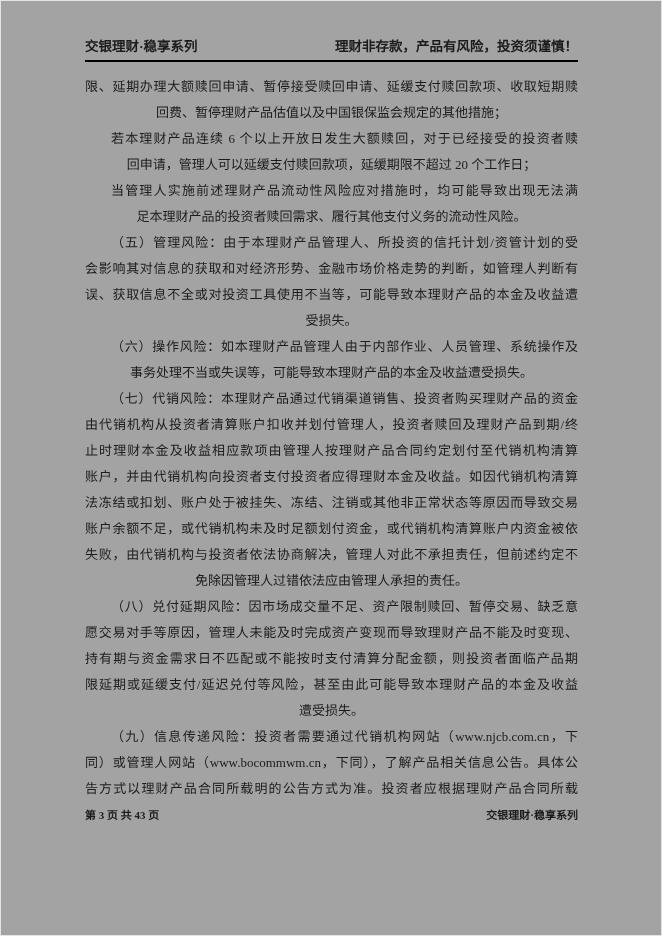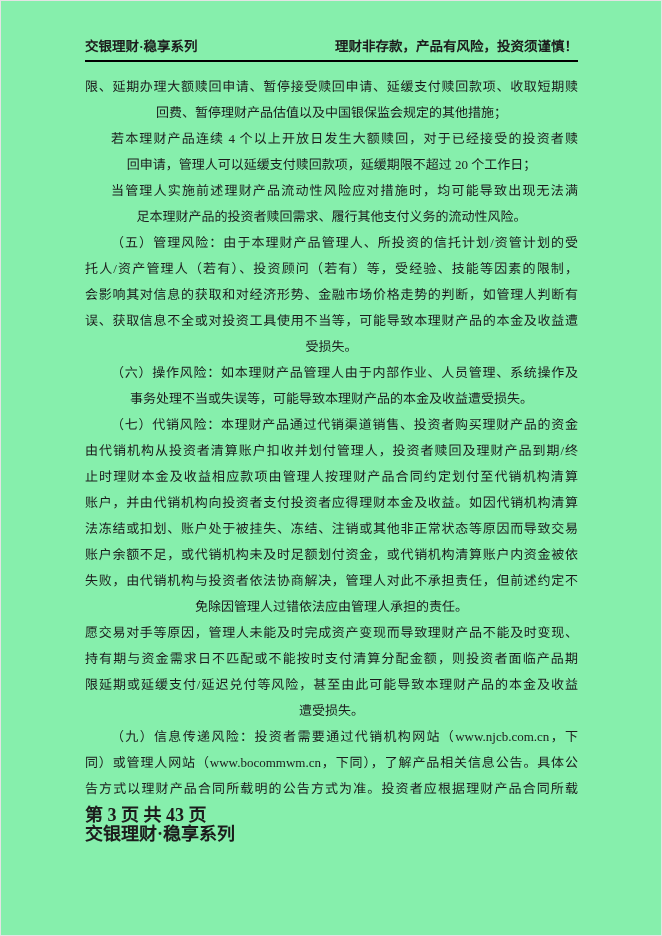--- a/index.html
+++ b/index.html
@@ -4,21 +4,21 @@
 <style>
   html, body {
     margin: 0;
     padding: 0;
     background: #ffffff;
   }
   .page {
     position: relative;
     width: 662px;
     height: 936px;
-    background: #86efac;
+    background: #a3a3a3;
     box-sizing: border-box;
     overflow: hidden;
     font-family: "Liberation Serif", "DejaVu Serif", serif;
     color: #1c1c1c;
     box-shadow: inset 0 0 0 1px #e4e4e4;
   }
   .content {
     position: absolute;
     left: 85px;
     top: 0;
@@ -53,60 +53,59 @@
     text-align-last: justify;
   }
   .doc-line.indent {
     text-indent: 26px;
   }
   .footer {
     display: flex;
     justify-content: space-between;
     padding-top: 4px;
     font-weight: bold;
-    font-size: 18px;
+    font-size: 11px;
     line-height: 19px;
     white-space: nowrap;
-    flex-direction: column;
   }
 </style>
 </head>
 <body>
 
 <div class="page">
   <div class="content">
 
     <div class="header">
       <span>交银理财·稳享系列</span>
       <span>理财非存款，产品有风险，投资须谨慎！</span>
     </div>
     <div class="header-rule"></div>
 
     <div class="doc-body">
         <div class="doc-line just">限、延期办理大额赎回申请、暂停接受赎回申请、延缓支付赎回款项、收取短期赎</div>
         <div class="doc-line">回费、暂停理财产品估值以及中国银保监会规定的其他措施；</div>
-        <div class="doc-line just indent">若本理财产品连续 4 个以上开放日发生大额赎回，对于已经接受的投资者赎</div>
+        <div class="doc-line just indent">若本理财产品连续 6 个以上开放日发生大额赎回，对于已经接受的投资者赎</div>
         <div class="doc-line">回申请，管理人可以延缓支付赎回款项，延缓期限不超过 20 个工作日；</div>
         <div class="doc-line just indent">当管理人实施前述理财产品流动性风险应对措施时，均可能导致出现无法满</div>
         <div class="doc-line">足本理财产品的投资者赎回需求、履行其他支付义务的流动性风险。</div>
         <div class="doc-line just indent">（五）管理风险：由于本理财产品管理人、所投资的信托计划/资管计划的受</div>
-        <div class="doc-line just">托人/资产管理人（若有）、投资顾问（若有）等，受经验、技能等因素的限制，</div>
         <div class="doc-line just">会影响其对信息的获取和对经济形势、金融市场价格走势的判断，如管理人判断有</div>
         <div class="doc-line just">误、获取信息不全或对投资工具使用不当等，可能导致本理财产品的本金及收益遭</div>
         <div class="doc-line">受损失。</div>
         <div class="doc-line just indent">（六）操作风险：如本理财产品管理人由于内部作业、人员管理、系统操作及</div>
         <div class="doc-line">事务处理不当或失误等，可能导致本理财产品的本金及收益遭受损失。</div>
         <div class="doc-line just indent">（七）代销风险：本理财产品通过代销渠道销售、投资者购买理财产品的资金</div>
         <div class="doc-line just">由代销机构从投资者清算账户扣收并划付管理人，投资者赎回及理财产品到期/终</div>
         <div class="doc-line just">止时理财本金及收益相应款项由管理人按理财产品合同约定划付至代销机构清算</div>
         <div class="doc-line just">账户，并由代销机构向投资者支付投资者应得理财本金及收益。如因代销机构清算</div>
         <div class="doc-line just">法冻结或扣划、账户处于被挂失、冻结、注销或其他非正常状态等原因而导致交易</div>
         <div class="doc-line just">账户余额不足，或代销机构未及时足额划付资金，或代销机构清算账户内资金被依</div>
         <div class="doc-line just">失败，由代销机构与投资者依法协商解决，管理人对此不承担责任，但前述约定不</div>
         <div class="doc-line">免除因管理人过错依法应由管理人承担的责任。</div>
+        <div class="doc-line just indent">（八）兑付延期风险：因市场成交量不足、资产限制赎回、暂停交易、缺乏意</div>
         <div class="doc-line just">愿交易对手等原因，管理人未能及时完成资产变现而导致理财产品不能及时变现、</div>
         <div class="doc-line just">持有期与资金需求日不匹配或不能按时支付清算分配金额，则投资者面临产品期</div>
         <div class="doc-line just">限延期或延缓支付/延迟兑付等风险，甚至由此可能导致本理财产品的本金及收益</div>
         <div class="doc-line">遭受损失。</div>
         <div class="doc-line just indent">（九）信息传递风险：投资者需要通过代销机构网站（www.njcb.com.cn，下</div>
         <div class="doc-line just">同）或管理人网站（www.bocommwm.cn，下同），了解产品相关信息公告。具体公</div>
         <div class="doc-line just">告方式以理财产品合同所载明的公告方式为准。投资者应根据理财产品合同所载</div>
       </div>
 
     <div class="footer">

